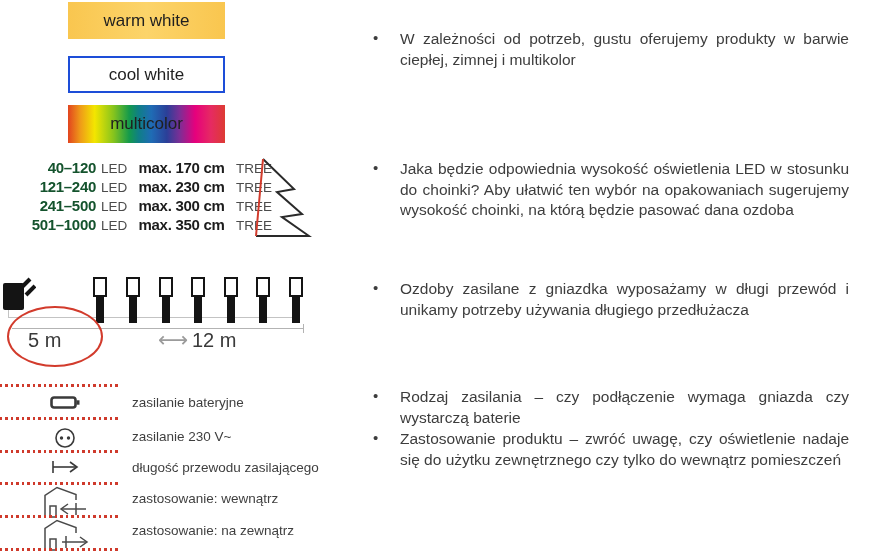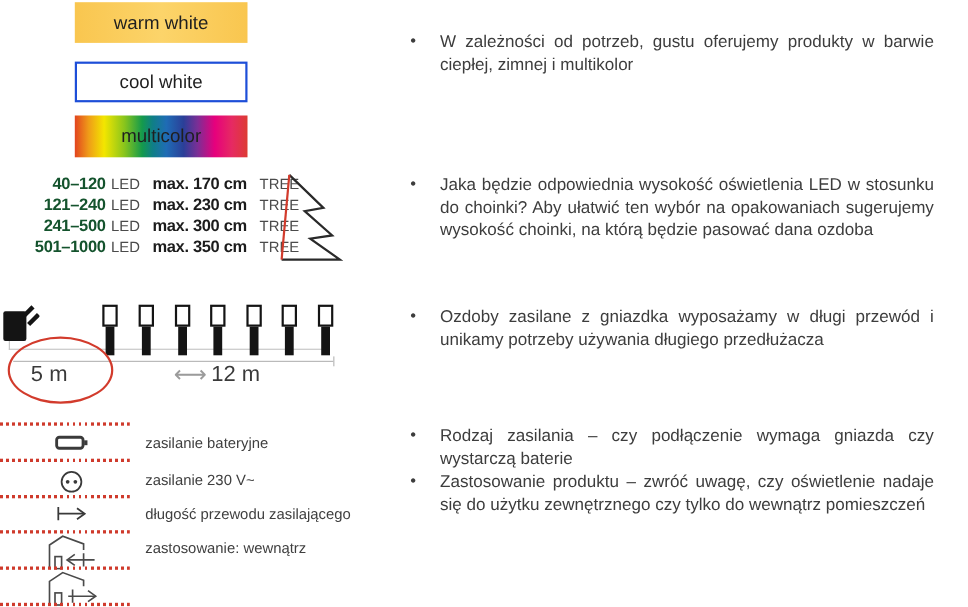--- a/index.html
+++ b/index.html
@@ -184,20 +184,21 @@
   <div class="dotline" style="top:515px"></div>
   <div class="feat-icon" style="top:519px">
     <svg width="48" height="32" viewBox="0 0 48 32">
       <polyline points="35,14 35,8.5 16,1.5 4,9.5 4,31" fill="none" stroke="#4a4a4a" stroke-width="1.5"></polyline>
       <rect x="9" y="20" width="6" height="11" fill="none" stroke="#4a4a4a" stroke-width="1.5"></rect>
       <line x1="25" y1="17" x2="25" y2="29" stroke="#4a4a4a" stroke-width="1.5"></line>
       <line x1="21" y1="23" x2="46" y2="23" stroke="#4a4a4a" stroke-width="1.5"></line>
       <polyline points="39,18 46,23 39,28" fill="none" stroke="#4a4a4a" stroke-width="1.5"></polyline>
     </svg>
   </div>
+  <div class="feat-label" style="top:523px">zastosowanie: na zewnątrz</div>
 
   <div class="dotline" style="top:548px"></div>
 
   <div class="bullet-group" style="top:29px">
     <div class="bullet">
       <span class="dot">•</span>
       <span class="txt">W zależności od potrzeb, gustu oferujemy produkty w barwie ciepłej, zimnej i multikolor</span>
     </div>
   </div>
 

